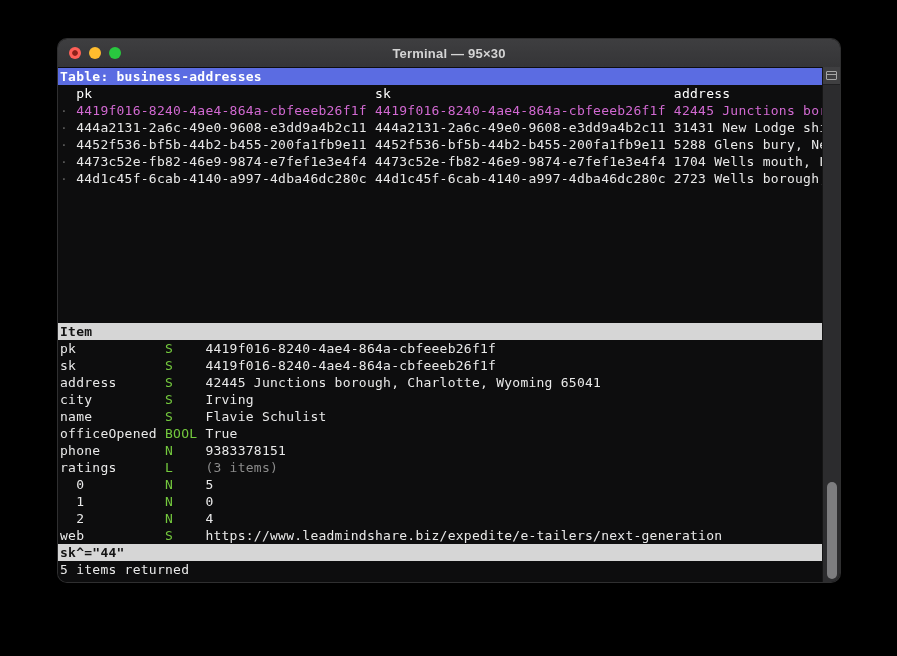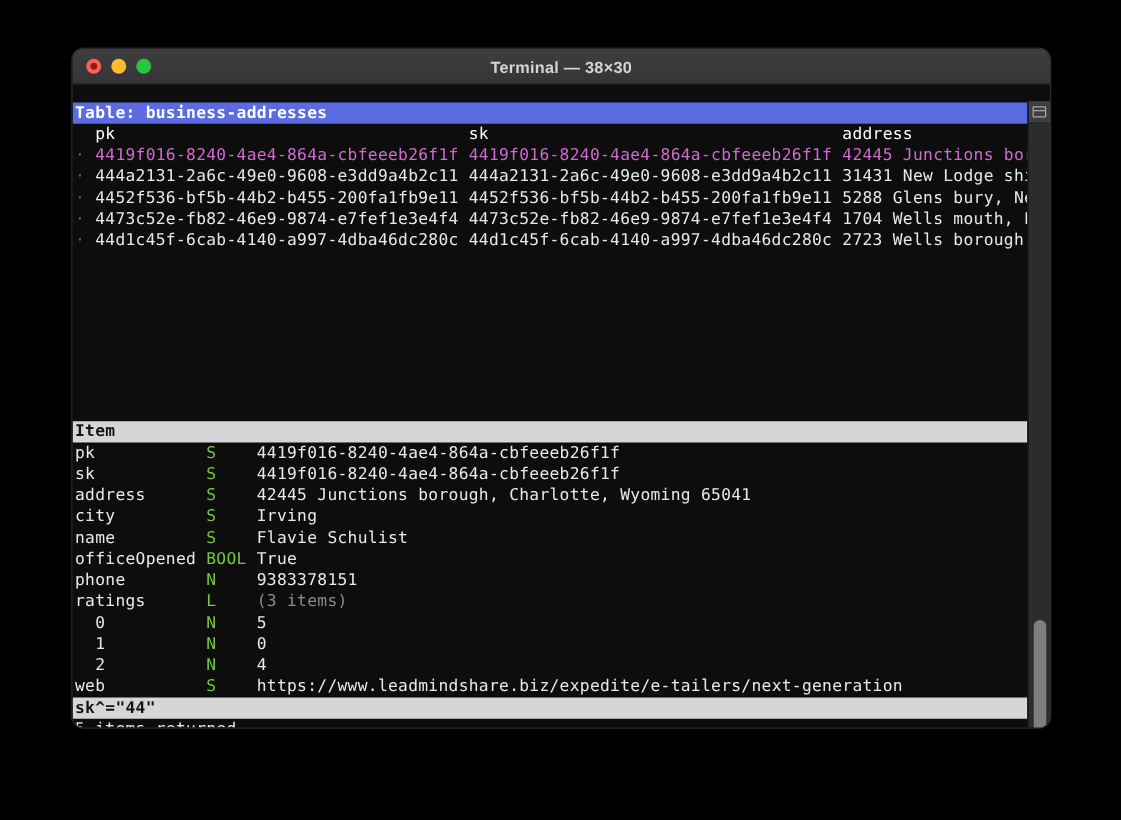--- a/index.html
+++ b/index.html
@@ -15,21 +15,21 @@
     height:28px;background:linear-gradient(#3e3e40,#353537);
     border-bottom:1px solid #1c1c1c;position:relative;
     display:flex;align-items:center;justify-content:center;
   }
   .traffic{position:absolute;left:11px;top:0;bottom:0;display:flex;align-items:center;gap:8px;}
   .tl{width:12px;height:12px;border-radius:50%;display:inline-block;}
   .tl.red{background:radial-gradient(circle at 50% 50%, #8c211a 0 2.4px, #ff5f57 3.2px);}
   .tl.yellow{background:#febc2e;}
   .tl.green{background:#29c73f;}
   .wtitle{font:bold 13px "Liberation Sans", sans-serif;color:#d4d4d4;letter-spacing:.2px;}
-  .content{position:absolute;top:28px;left:0;right:0;bottom:0;display:flex;margin-top:14px;}
+  .content{position:absolute;top:28px;left:0;right:0;bottom:0;display:flex;}
   .terminal{
     width:764px;box-sizing:border-box;padding:1px 0 0 2px;
     background:var(--terminal_bg,#0d0d0e);
     font:13px "DejaVu Sans Mono", monospace;letter-spacing:.25px;
     line-height:17px;white-space:pre;overflow:hidden;
     color:var(--text,#e9e9e9);
   }
   .trow{height:17px;}
   .trow.bluebar{background:var(--header_bg,#5b6ce2);color:#fff;font-weight:bold;margin-left:-2px;padding-left:2px;}
   .trow.colheader{font-weight:normal;color:#fff;}
@@ -48,21 +48,21 @@
 <body>
 
 <div class="stage">
   <div class="window">
     <div class="titlebar">
       <div class="traffic">
         <span class="tl red"></span>
         <span class="tl yellow"></span>
         <span class="tl green"></span>
       </div>
-      <div class="wtitle">Terminal — 38×30</div>
+      <div class="wtitle">Terminal — 95×30</div>
     </div>
     <div class="content">
       <div class="terminal" id="term"><div class="trow bluebar"><span>Table: business-addresses</span></div><div class="trow colheader"><span>  pk                                   sk                                   address</span></div><div class="trow selected"><span class="dim">· </span><span class="sel">4419f016-8240-4ae4-864a-cbfeeeb26f1f 4419f016-8240-4ae4-864a-cbfeeeb26f1f 42445 Junctions bor</span></div><div class="trow"><span class="dim">· </span><span>444a2131-2a6c-49e0-9608-e3dd9a4b2c11 444a2131-2a6c-49e0-9608-e3dd9a4b2c11 31431 New Lodge shi</span></div><div class="trow"><span class="dim">· </span><span>4452f536-bf5b-44b2-b455-200fa1fb9e11 4452f536-bf5b-44b2-b455-200fa1fb9e11 5288 Glens bury, Ne</span></div><div class="trow"><span class="dim">· </span><span>4473c52e-fb82-46e9-9874-e7fef1e3e4f4 4473c52e-fb82-46e9-9874-e7fef1e3e4f4 1704 Wells mouth, L</span></div><div class="trow"><span class="dim">· </span><span>44d1c45f-6cab-4140-a997-4dba46dc280c 44d1c45f-6cab-4140-a997-4dba46dc280c 2723 Wells borough,</span></div><div class="trow"></div><div class="trow"></div><div class="trow"></div><div class="trow"></div><div class="trow"></div><div class="trow"></div><div class="trow"></div><div class="trow"></div><div class="trow graybar"><span>Item</span></div><div class="trow"><span>pk           </span><span class="type">S    </span><span>4419f016-8240-4ae4-864a-cbfeeeb26f1f</span></div><div class="trow"><span>sk           </span><span class="type">S    </span><span>4419f016-8240-4ae4-864a-cbfeeeb26f1f</span></div><div class="trow"><span>address      </span><span class="type">S    </span><span>42445 Junctions borough, Charlotte, Wyoming 65041</span></div><div class="trow"><span>city         </span><span class="type">S    </span><span>Irving</span></div><div class="trow"><span>name         </span><span class="type">S    </span><span>Flavie Schulist</span></div><div class="trow"><span>officeOpened </span><span class="type">BOOL </span><span>True</span></div><div class="trow"><span>phone        </span><span class="type">N    </span><span>9383378151</span></div><div class="trow"><span>ratings      </span><span class="type">L    </span><span class="dimval">(3 items)</span></div><div class="trow"><span>  0          </span><span class="type">N    </span><span>5</span></div><div class="trow"><span>  1          </span><span class="type">N    </span><span>0</span></div><div class="trow"><span>  2          </span><span class="type">N    </span><span>4</span></div><div class="trow"><span>web          </span><span class="type">S    </span><span>https://www.leadmindshare.biz/expedite/e-tailers/next-generation</span></div><div class="trow graybar"><span>sk^="44"</span></div><div class="trow"><span>5 items returned</span></div></div>
       <div class="scrollcol">
         <div class="splitbtn">
           <span class="split-glyph"></span>
         </div>
         <div class="thumb"></div>
       </div>
     </div>

